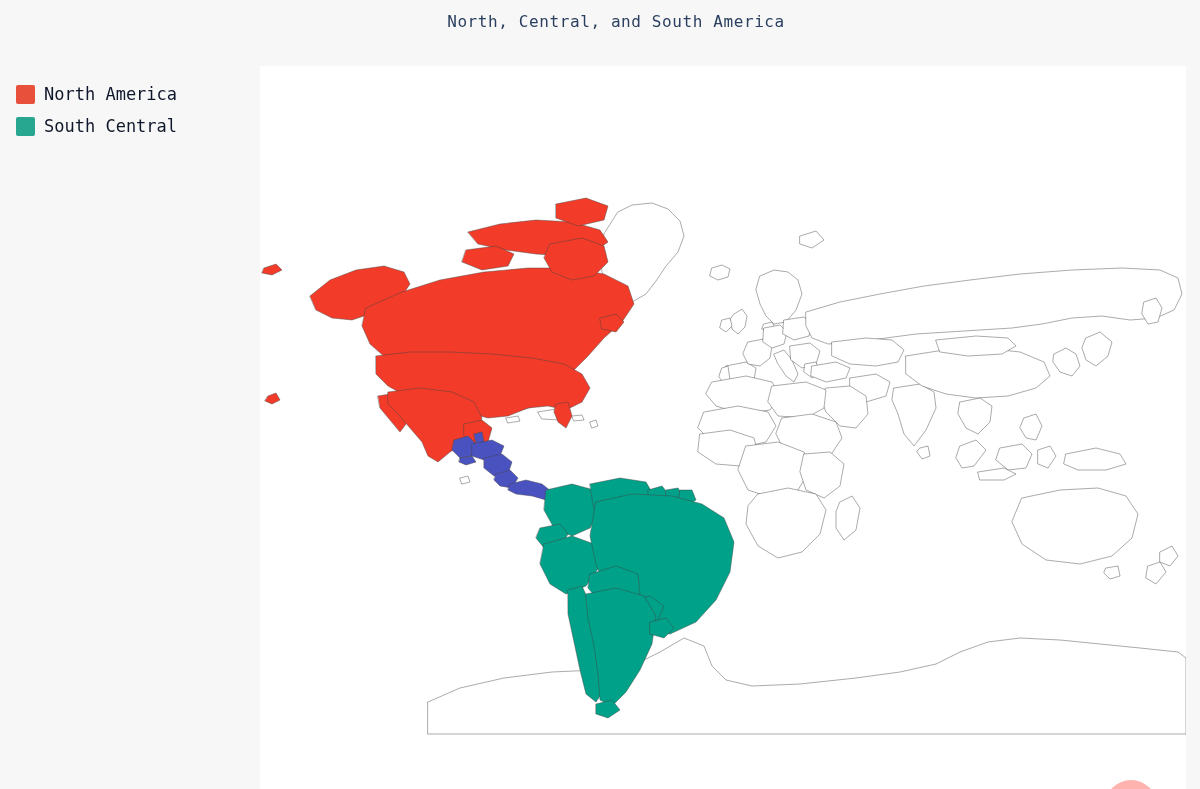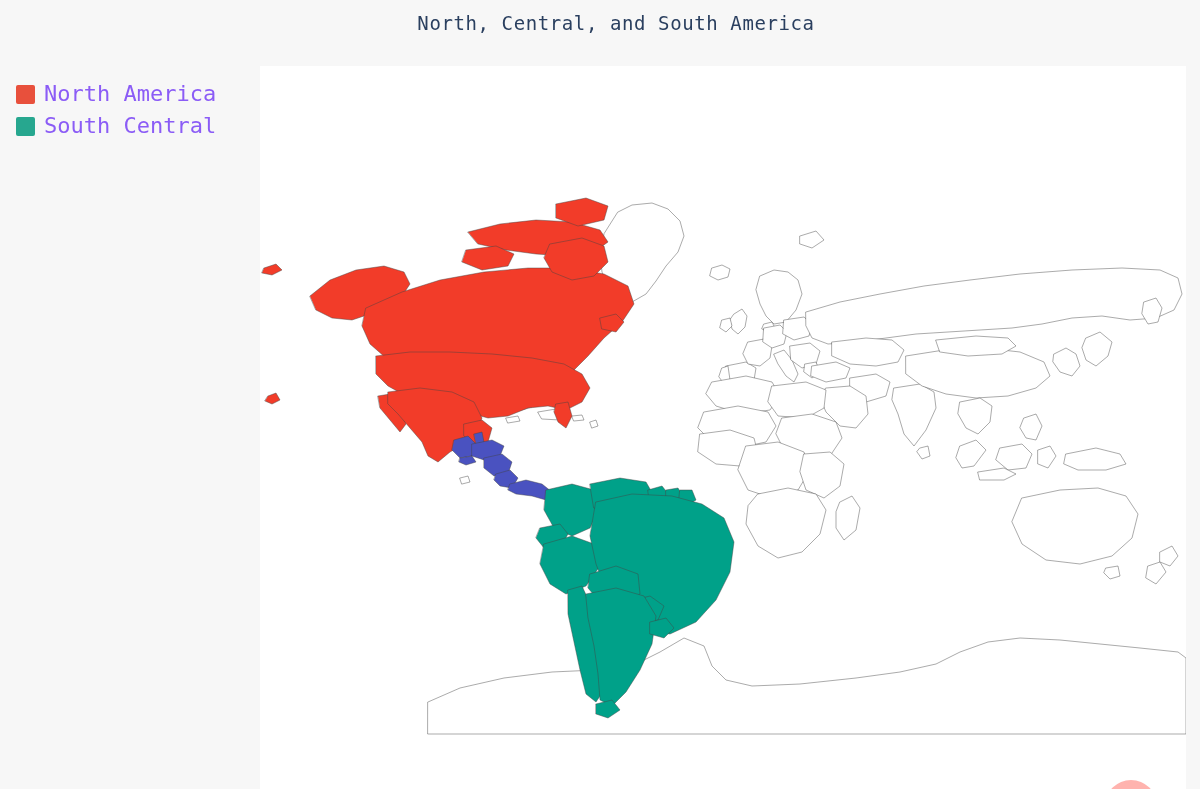--- a/index.html
+++ b/index.html
@@ -17,21 +17,21 @@
     overflow: hidden;
   }
 
   
   #chart-title {
     position: absolute;
     left: 260px;
     top: 12px;
     width: 712px;
     text-align: center;
-    font-size: 19px;
+    font-size: 16px;
     letter-spacing: 0.6px;
     color: #2a3f5f;
     white-space: nowrap;
   }
 
   
   #plot-area {
     position: absolute;
     left: 260px;
     top: 66px;
@@ -76,22 +76,22 @@
     width: 19px;
     height: 19px;
     flex: 0 0 19px;
     border-radius: 2px;
     margin-right: 9px;
   }
   .legend-swatch.na { background: #e8503c; }
   .legend-swatch.ca { background: #6a72cf; }
   .legend-swatch.sa { background: #27a78f; }
   .legend-label {
-    font-size: 22px;
-    color: #8b5cf6;
+    font-size: 17px;
+    color: #0f172a;
     white-space: nowrap;
     line-height: 1;
   }
 
   
   #floating-nub {
     position: absolute;
     left: 1105px;
     top: 780px;
     width: 52px;

